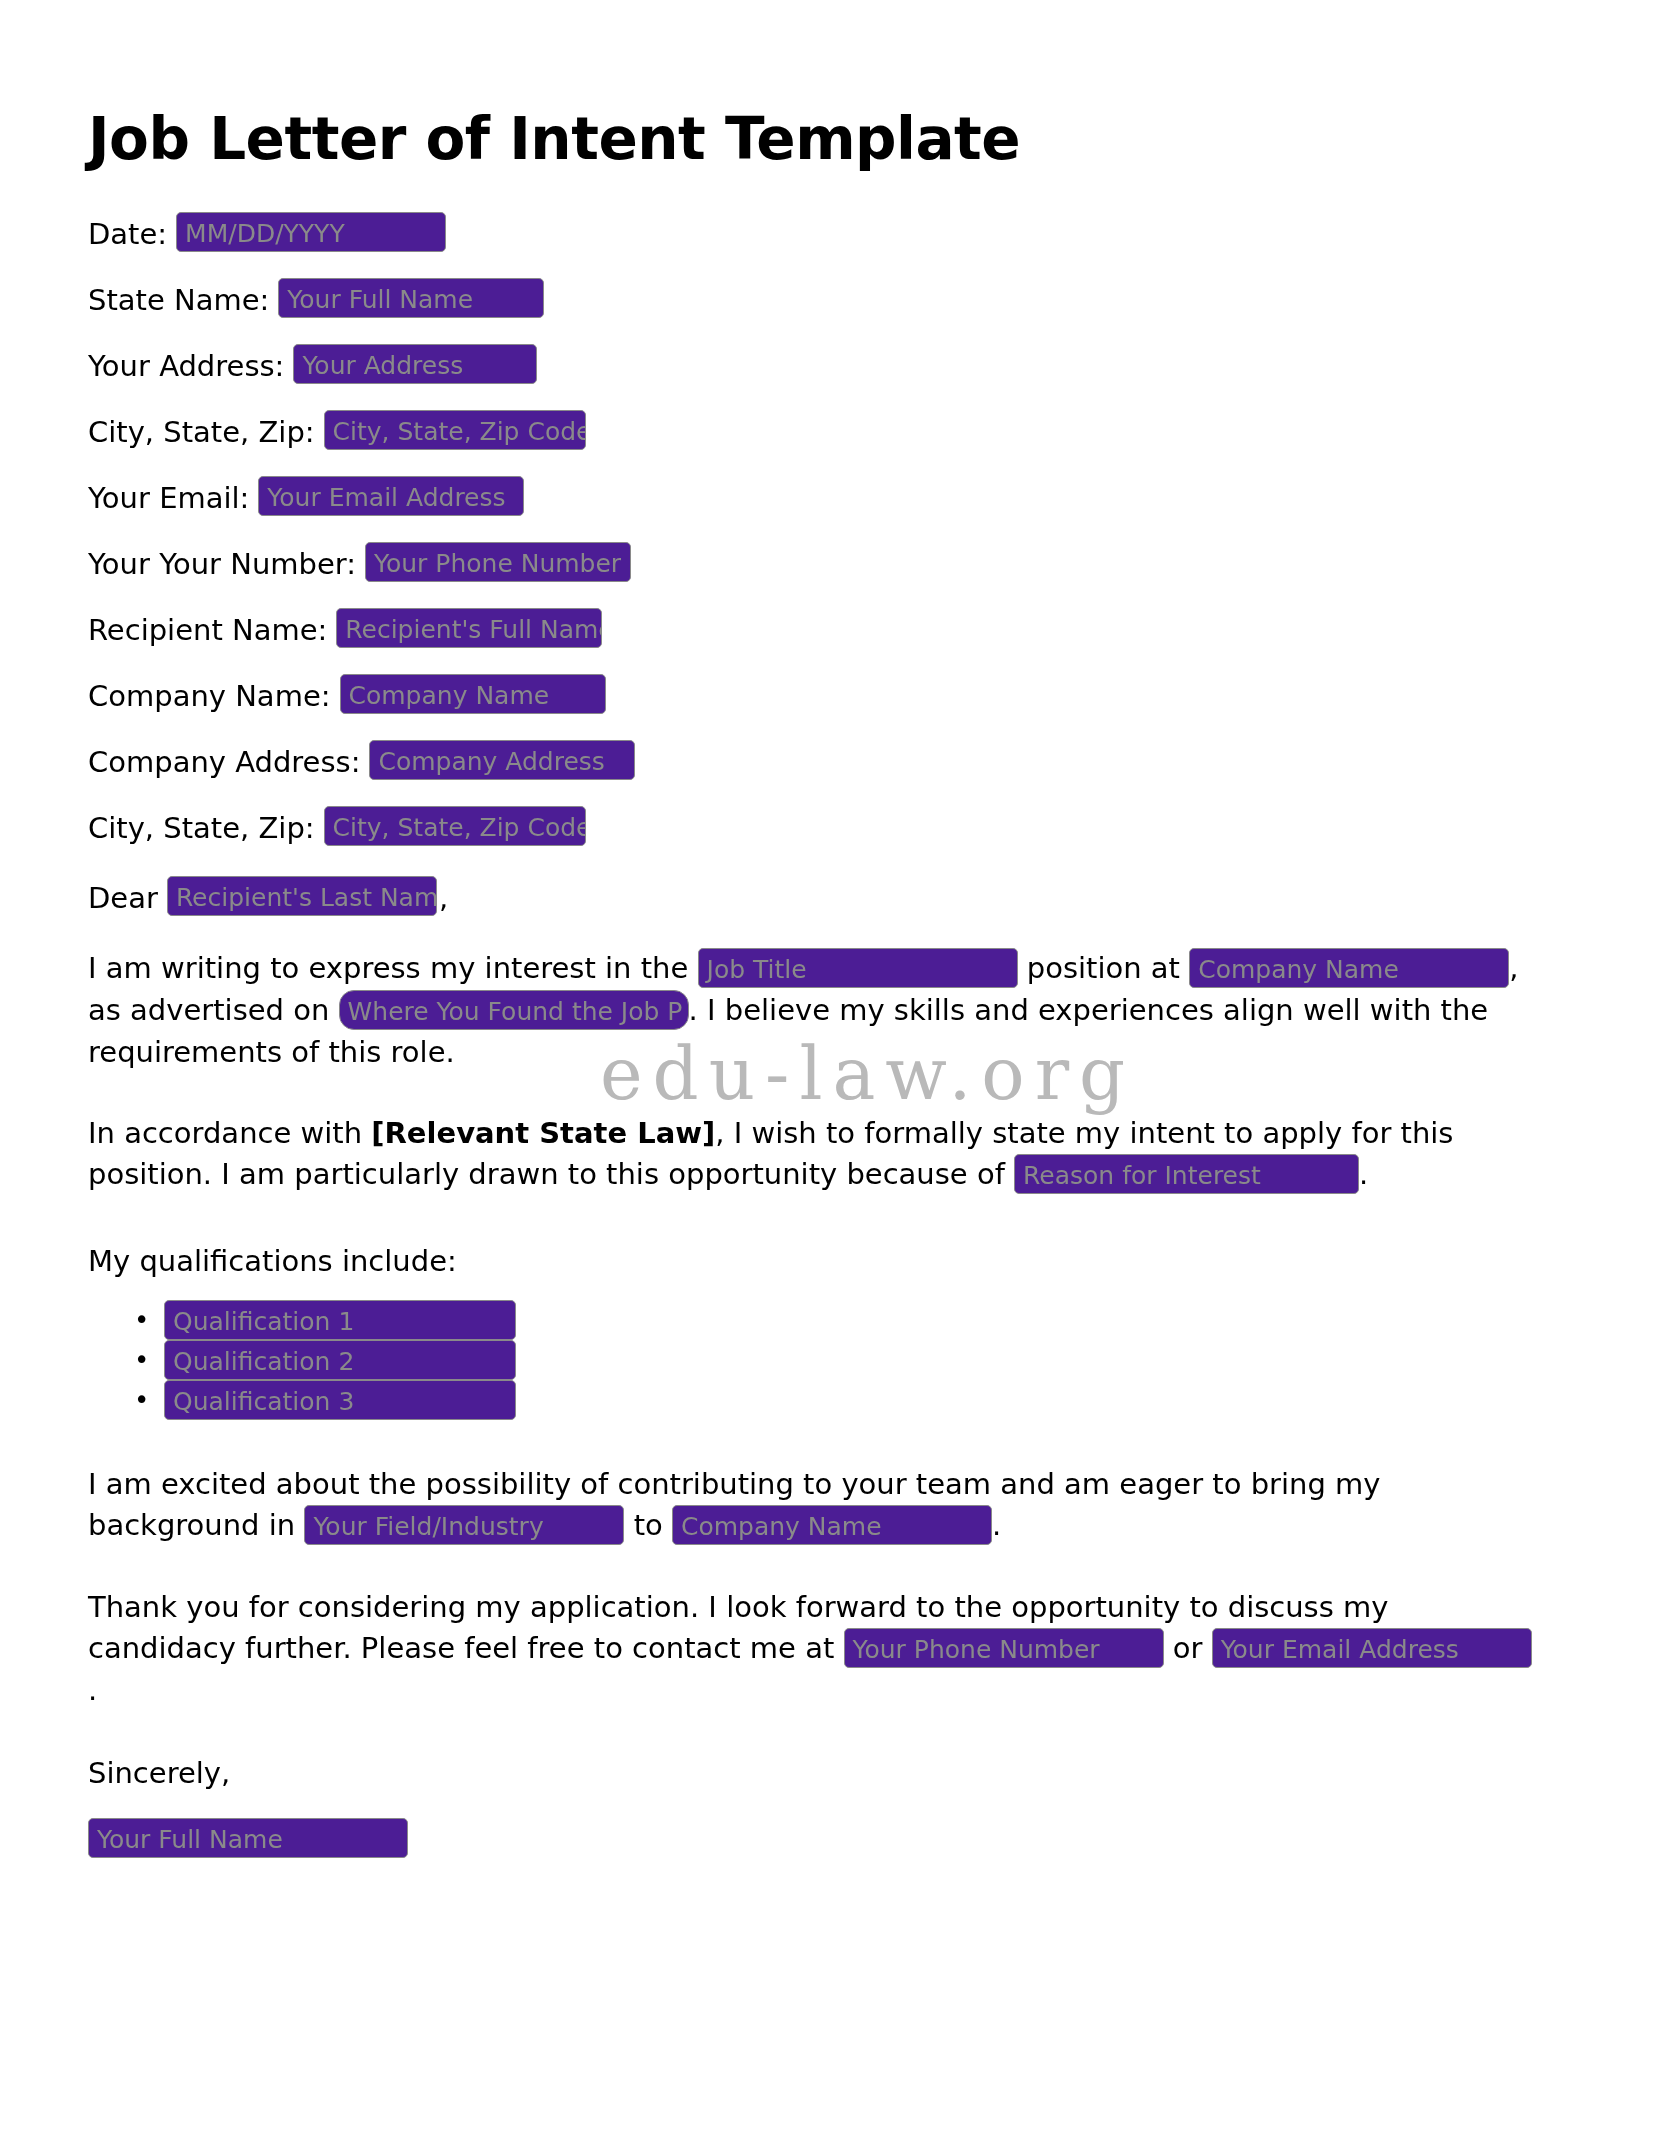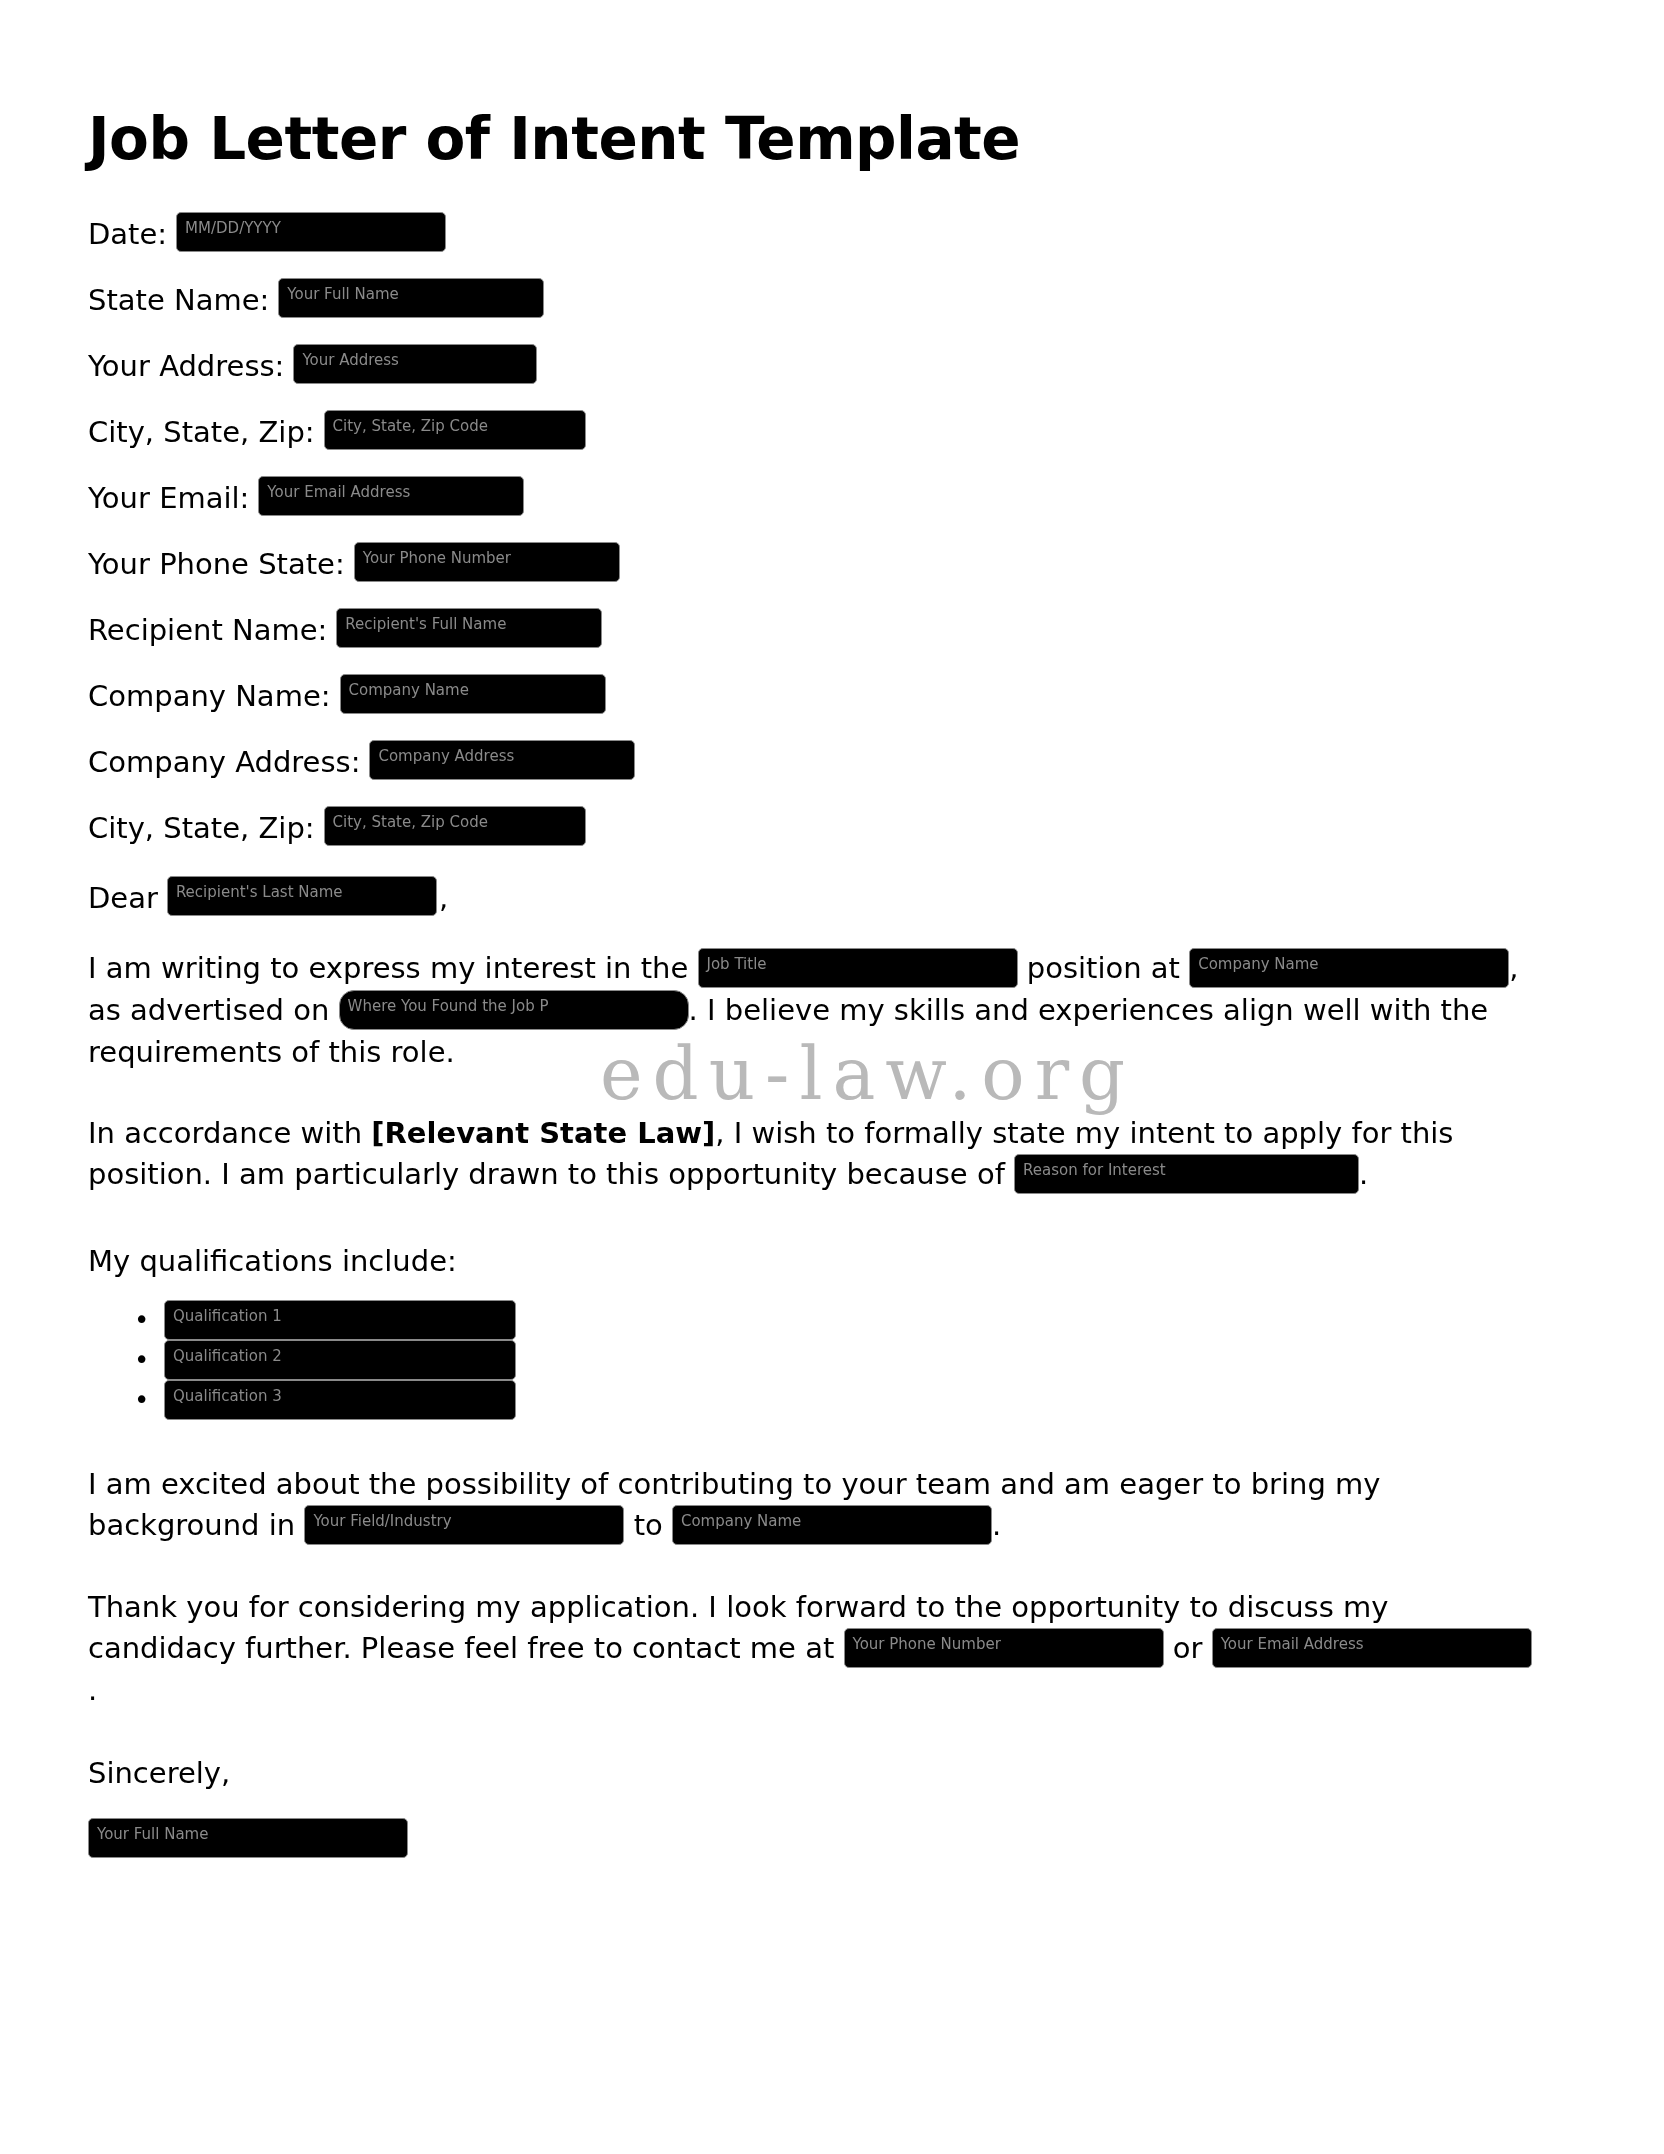--- a/index.html
+++ b/index.html
@@ -58,24 +58,24 @@
     font-size: 29px;
     color: #000;
     padding-right: 9px;
   }
 
   
   .inp {
     display: inline-block;
     border: 1.6px solid #8a8a8a;
     border-radius: 5px;
-    background: #000000;
+    background: #4c1d95;
     color: #8a8a8a;
     font-family: "DejaVu Sans", sans-serif;
-    font-size: 15px;
+    font-size: 25px;
     line-height: 1;
     padding: 8px 8px 9px 8px;
     height: 40px;
     vertical-align: middle;
     overflow: hidden;
     text-overflow: clip;
     white-space: nowrap;
   }
 
   .w-date { width: 270px; }
@@ -195,21 +195,21 @@
       <span class="field-label">City, State, Zip:</span>
       <span class="inp w-csz">City, State, Zip Code</span>
     </div>
 
     <div class="field-row">
       <span class="field-label">Your Email:</span>
       <span class="inp w-email">Your Email Address</span>
     </div>
 
     <div class="field-row">
-      <span class="field-label">Your Phone State:</span>
+      <span class="field-label">Your Your Number:</span>
       <span class="inp w-phone">Your Phone Number</span>
     </div>
 
     <div class="field-row">
       <span class="field-label">Recipient Name:</span>
       <span class="inp w-recip">Recipient's Full Name</span>
     </div>
 
     <div class="field-row">
       <span class="field-label">Company Name:</span>

